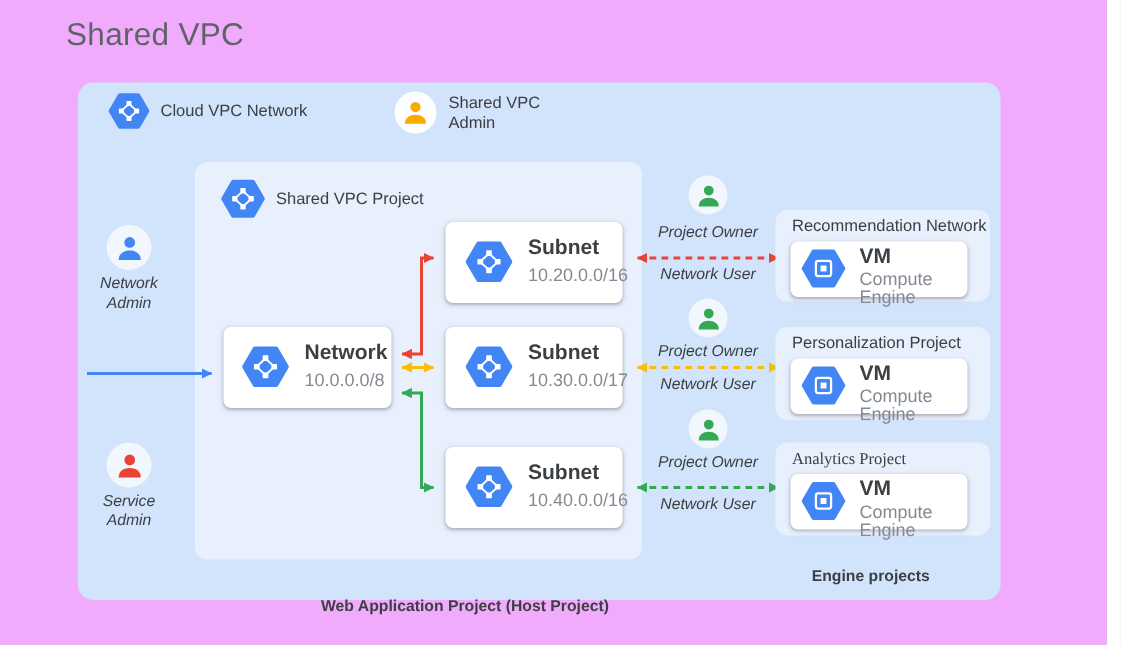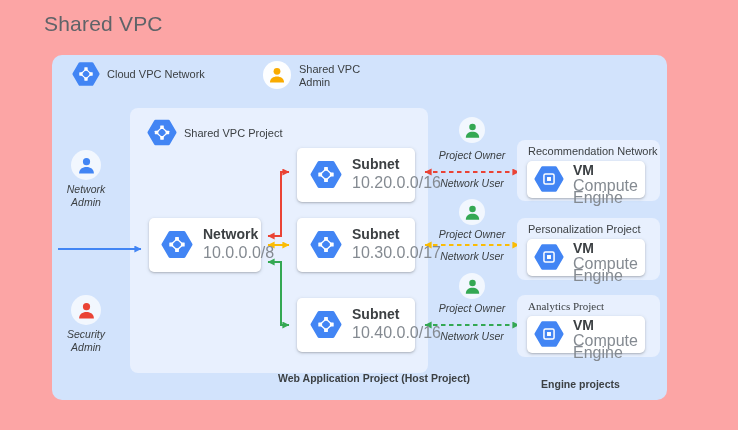--- a/index.html
+++ b/index.html
@@ -1,27 +1,27 @@
 <!DOCTYPE html>
 <html><head>
 <meta charset="utf-8">
 <style>
   html,body{margin:0;padding:0;background:#fff;}
   body{font-family:"Liberation Sans","DejaVu Sans",sans-serif;color:#3c4043;}
-  #stage{position:relative;width:738px;height:430px;background:#fca5a5;overflow:hidden;}
+  #stage{position:relative;width:738px;height:430px;background:#f0abfc;overflow:hidden;}
   .abs{position:absolute;}
   .page-title{font-size:21px;font-weight:500;color:#5f6368;letter-spacing:.2px;}
   .outer-box{background:#d2e3fc;border-radius:10px;}
   .inner-box{background:#e8f0fe;border-radius:8px;}
   .whitebox{background:#ffffff;border-radius:5px;box-shadow:0 1px 2px rgba(60,64,67,.28),0 1px 4px rgba(60,64,67,.12);}
   .pcircle{background:#f2f7fe;border-radius:50%;display:flex;align-items:center;justify-content:center;box-shadow:0 0 0 0 transparent;}
   .legend-lbl{font-size:11px;color:#3c4043;line-height:13px;}
   .lbl{font-size:10.5px;color:#3c4043;text-align:center;line-height:13px;font-style:italic;}
   .box-title{font-size:14px;font-weight:700;color:#3c4043;line-height:13px;}
-  .box-sub{font-size:16px;color:#848a91;line-height:12px;}
+  .box-sub{font-size:12px;color:#848a91;line-height:12px;}
   .proj-title{font-size:11px;font-weight:500;color:#3c4043;line-height:13px;}
   .caption{font-size:10.5px;font-weight:700;color:#3c4043;text-align:center;}
   svg{display:block;}
   .arrows{pointer-events:none;}
   .s-blue{stroke:#4285f4;} .s-red{stroke:#ea4335;} .s-yellow{stroke:#fbbc04;} .s-green{stroke:#34a853;}
   .f-blue{fill:#4285f4;} .f-red{fill:#ea4335;} .f-yellow{fill:#fbbc04;} .f-green{fill:#34a853;}
   .arrow{fill:none;stroke-width:2;}
   .dashed{stroke-dasharray:4.5 3.5;}
   .pf-blue{fill:#4285f4;} .pf-red{fill:#ea4335;} .pf-green{fill:#34a853;} .pf-yellow{fill:#f9ab00;}
 </style>
@@ -102,21 +102,21 @@
     <div>Admin</div>
   </div>
 
   <div class="abs pcircle" style="left:71px;top:295px;width:30px;height:30px;">
     <svg width="21" height="21" viewBox="0 0 24 24">
       <circle cx="12" cy="7.6" r="4.1" class="pf-red"></circle>
       <path d="M3.6 20.6 c0-4.4 3.8-6.9 8.4-6.9 s8.4 2.5 8.4 6.9 v.4 h-16.8 z" class="pf-red"></path>
     </svg>
   </div>
   <div class="abs lbl" style="left:46px;top:328px;width:80px;">
-    <div>Security</div>
+    <div>Service</div>
     <div>Admin</div>
   </div>
 
   <div class="abs whitebox" style="left:149px;top:218px;width:112px;height:54px;">
     <svg class="abs" style="left:12px;top:12px;" width="32" height="29" viewBox="0 0 32 28">
       <path d="M9 2 L23 2 L30 14 L23 26 L9 26 L2 14 Z" class="f-blue" stroke="#4285f4" stroke-width="3" stroke-linejoin="round"></path>
       <path d="M16 8.5 L10 14 L16 19.5 L22 14 Z" fill="none" stroke="#fff" stroke-width="1.3"></path>
       <rect x="14.1" y="6.4" width="3.8" height="3.8" rx=".5" fill="#fff"></rect>
       <rect x="14.1" y="17.8" width="3.8" height="3.8" rx=".5" fill="#fff"></rect>
       <rect x="8.3" y="12.1" width="3.8" height="3.8" rx=".5" fill="#fff"></rect>
@@ -224,16 +224,16 @@
       <svg class="abs" style="left:7px;top:4px;" width="30" height="28" viewBox="0 0 32 28">
         <path d="M9 2 L23 2 L30 14 L23 26 L9 26 L2 14 Z" class="f-blue" stroke="#4285f4" stroke-width="3" stroke-linejoin="round"></path>
         <rect x="10.6" y="8.6" width="10.8" height="10.8" rx="1.6" fill="none" stroke="#fff" stroke-width="1.6"></rect>
         <rect x="13.9" y="11.9" width="4.2" height="4.2" fill="#fff"></rect>
       </svg>
       <div class="abs box-title" style="left:46px;top:3px;">VM</div>
       <div class="abs box-sub" style="left:46px;top:19px;">Compute Engine</div>
     </div>
   </div>
 
-  <div class="abs caption" style="left:150px;top:372px;width:320px;text-align:right;">Web Application Project (Host Project)</div>
+  <div class="abs caption" style="left:150px;top:398px;width:320px;">Web Application Project (Host Project)</div>
   <div class="abs caption" style="left:498px;top:378px;width:165px;">Engine projects</div>
 
 </div>
 
 </body></html>

